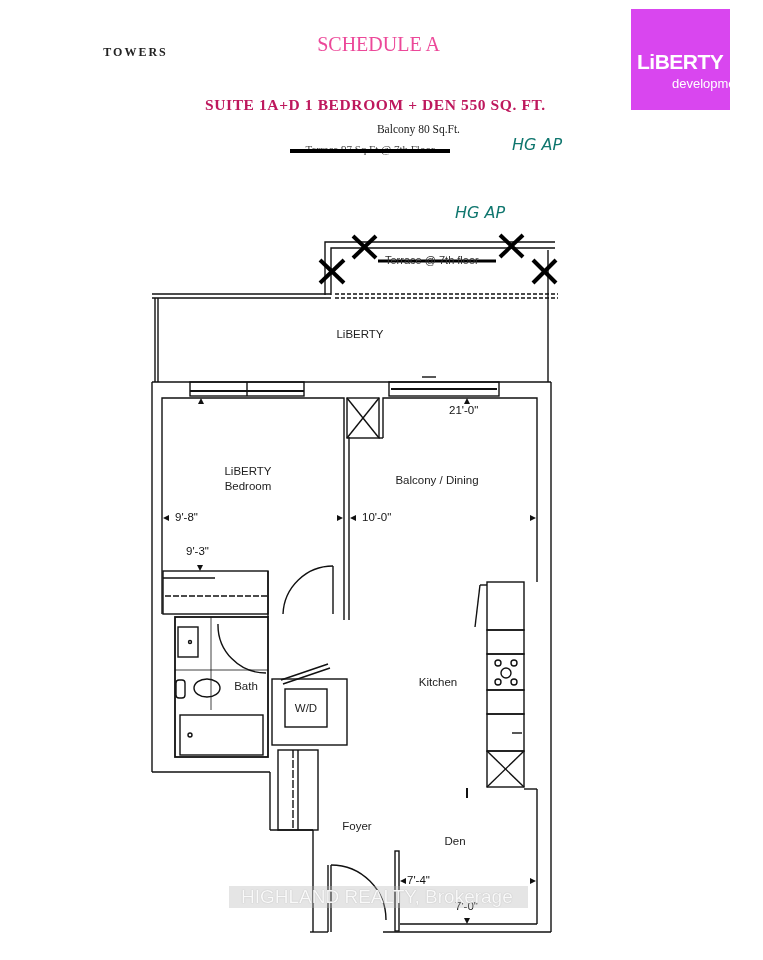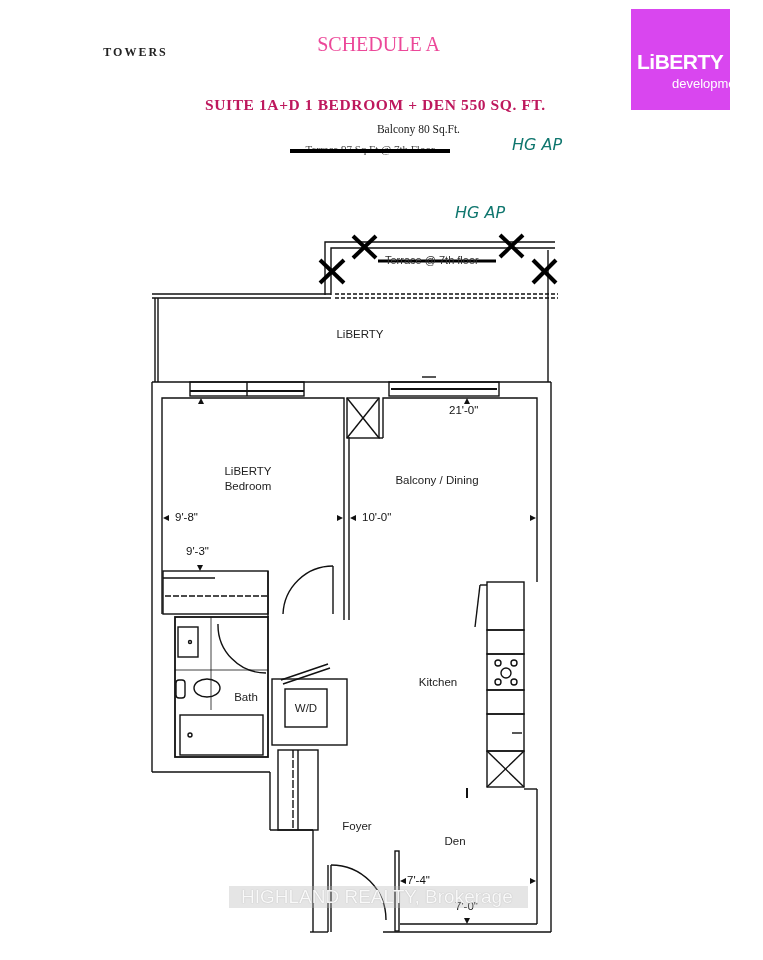--- a/index.html
+++ b/index.html
@@ -191,21 +191,21 @@
   <line x1="467" y1="788" x2="467" y2="798" stroke-width="2"></line>
 </svg>
 
 <div class="abs sig" style="left:455px; top:203px;">HG  AP</div>
 <div class="abs terrace-label" style="left:385px; top:254px;">Terrace @ 7th floor</div>
 
 <div class="abs room" style="left:320px; top:328px; width:80px;">LiBERTY</div>
 <div class="abs room" style="left:208px; top:465px; width:80px;">LiBERTY</div>
 <div class="abs room" style="left:208px; top:480px; width:80px;">Bedroom</div>
 <div class="abs room" style="left:392px; top:474px; width:90px;">Balcony / Dining</div>
-<div class="abs room" style="left:226px; top:680px; width:40px;margin-top:11px;">Bath</div>
+<div class="abs room" style="left:226px; top:680px; width:40px;">Bath</div>
 <div class="abs room" style="left:286px; top:702px; width:40px;text-align:center;">W/D</div>
 <div class="abs room" style="left:408px; top:676px; width:60px;">Kitchen</div>
 <div class="abs room" style="left:332px; top:820px; width:50px;">Foyer</div>
 <div class="abs room" style="left:435px; top:835px; width:40px;">Den</div>
 
 <div class="abs dim" style="left:449px; top:404px;">21'-0"</div>
 <div class="abs dim" style="left:175px; top:511px;">9'-8"</div>
 <div class="abs dim" style="left:186px; top:545px;">9'-3"</div>
 <div class="abs dim" style="left:362px; top:511px;">10'-0"</div>
 <div class="abs dim" style="left:407px; top:874px;">7'-4"</div>

